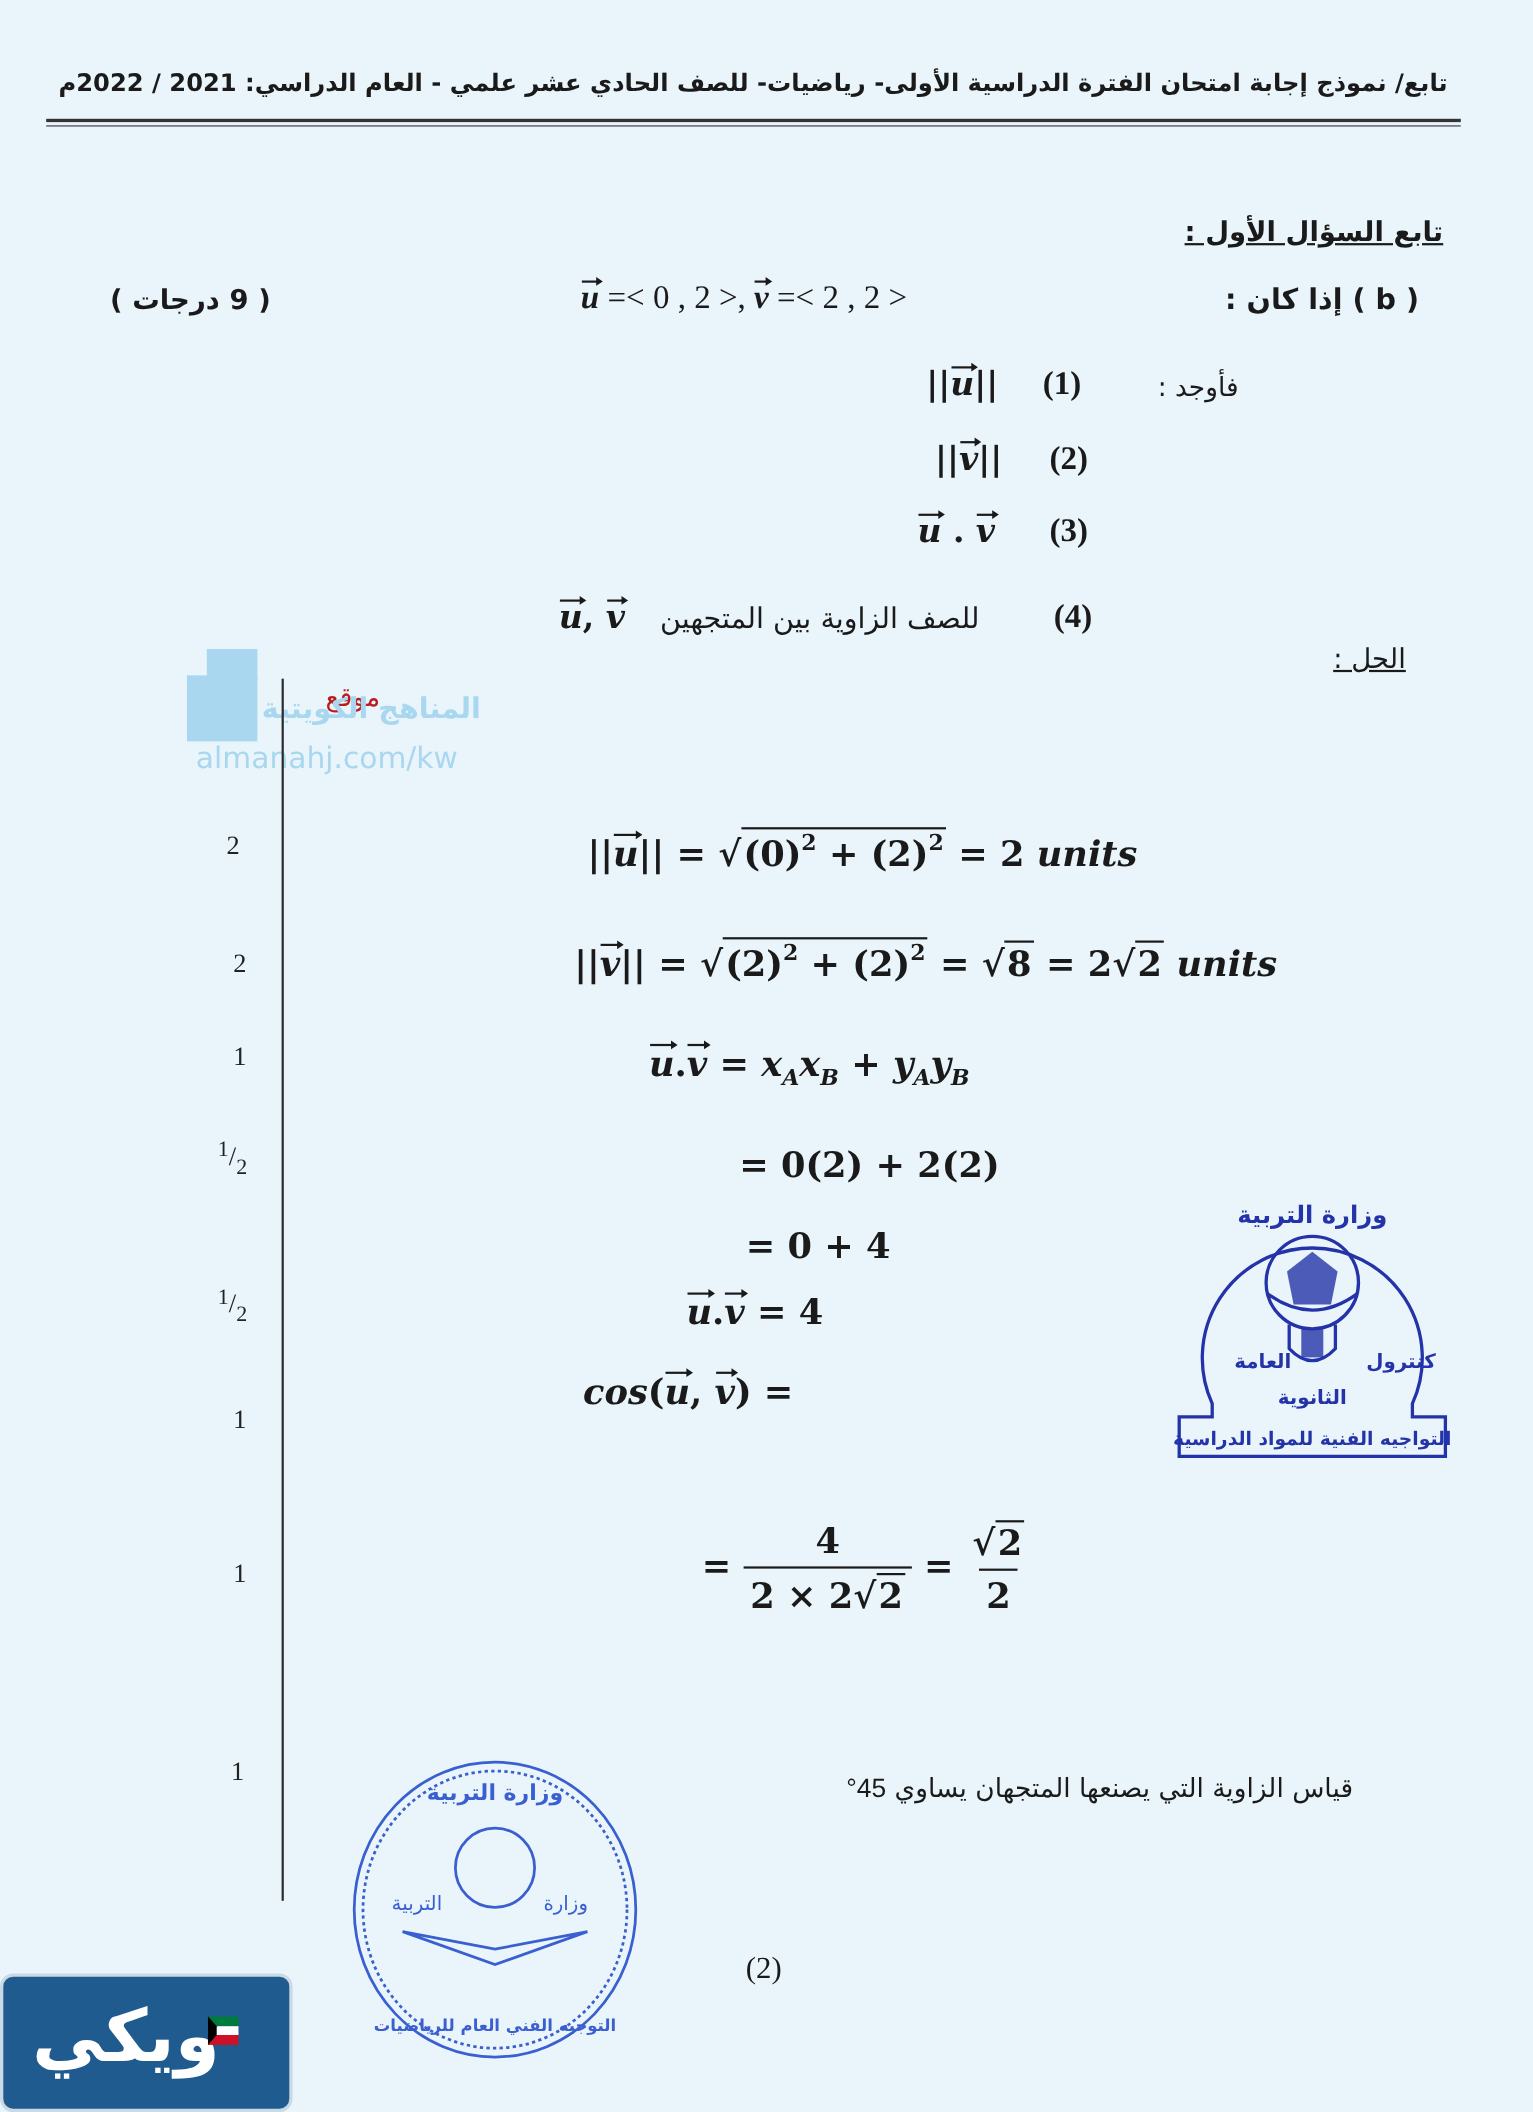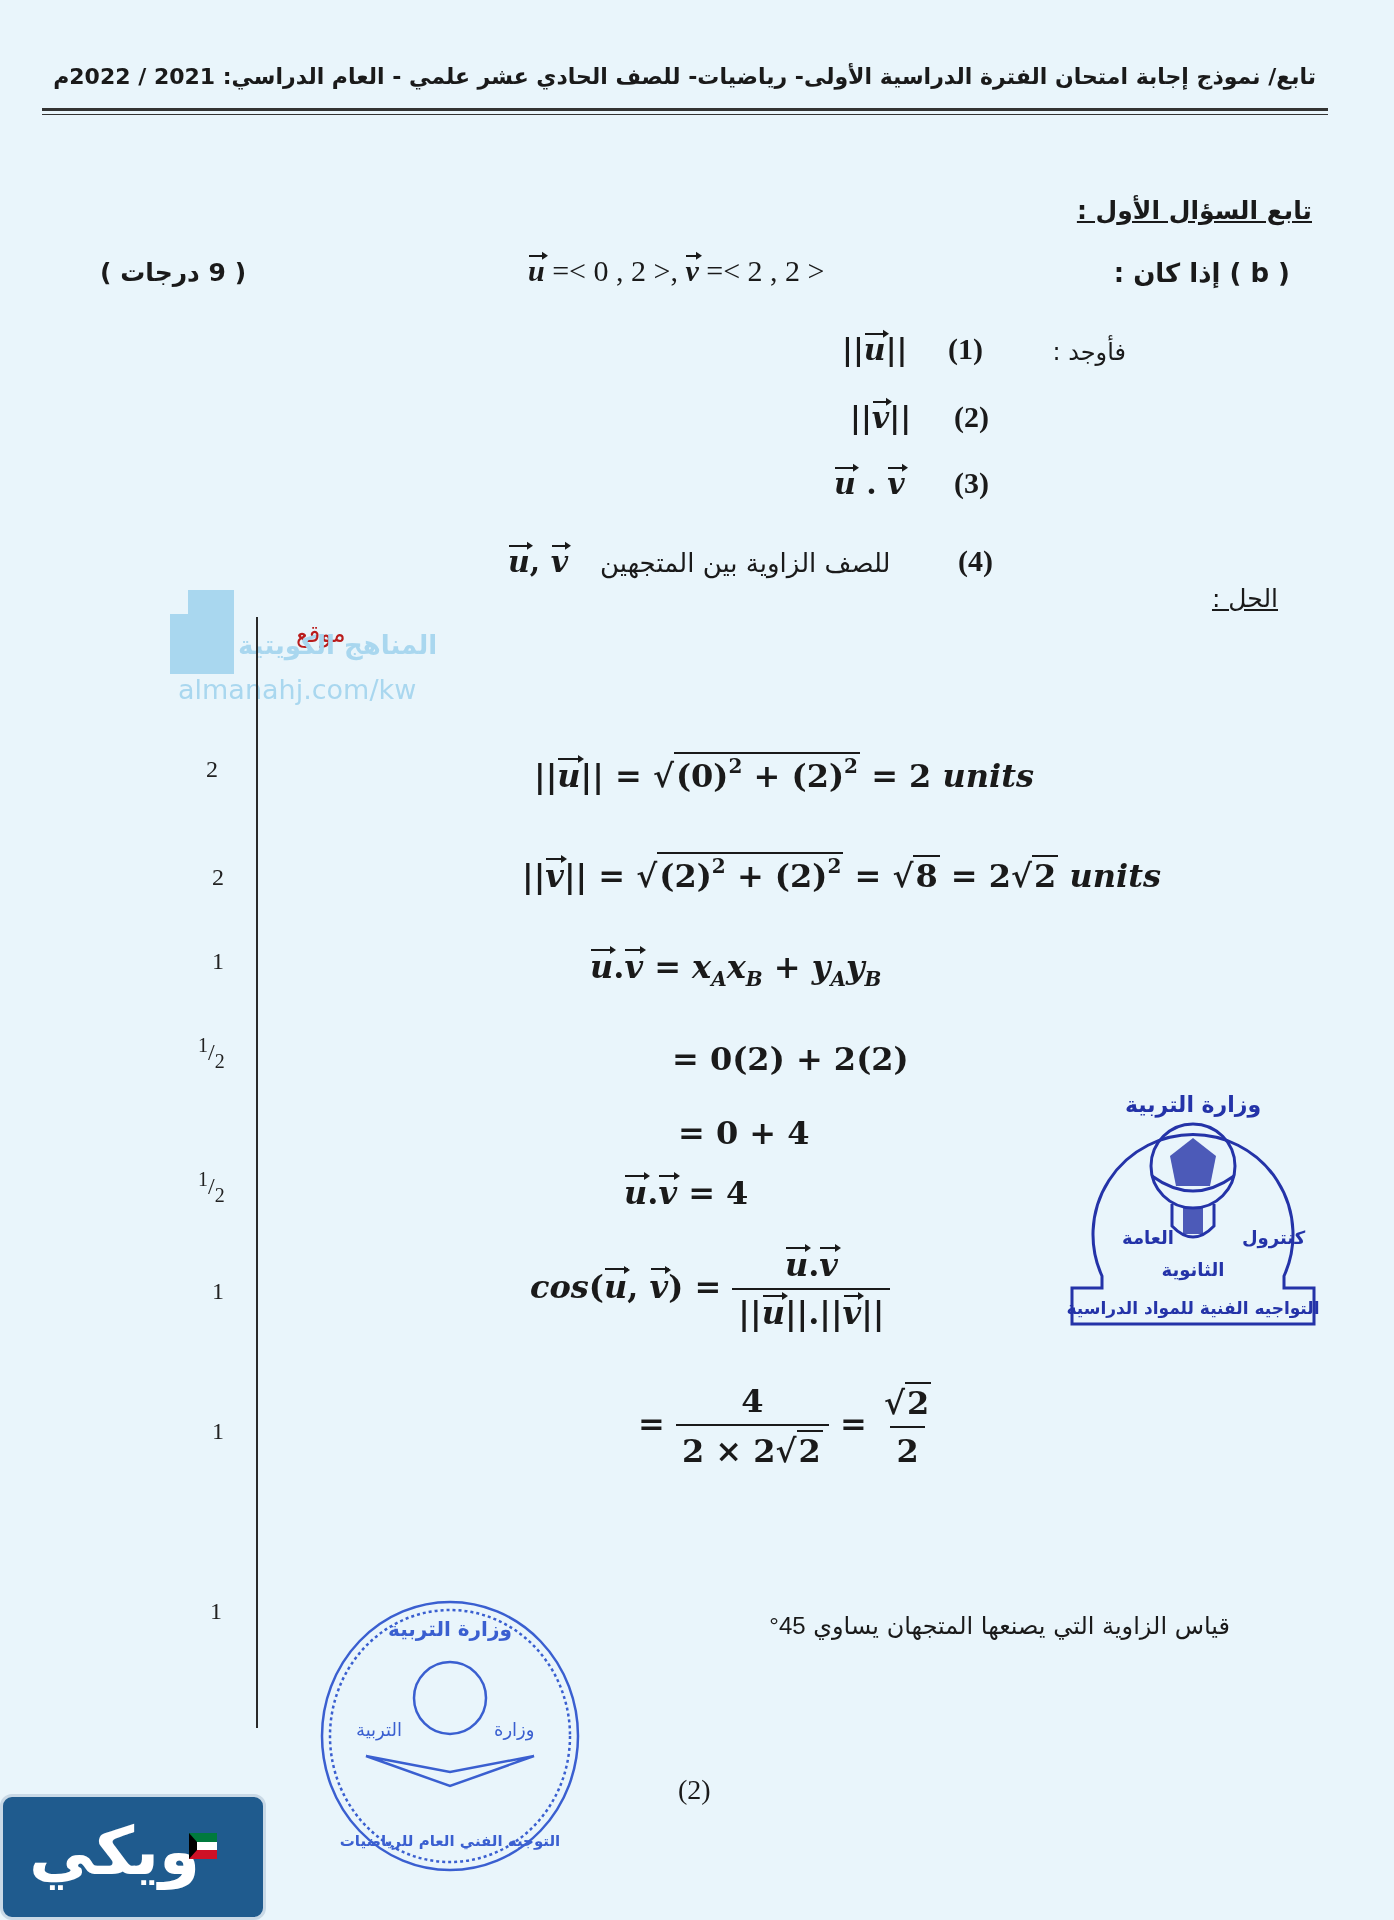--- a/index.html
+++ b/index.html
@@ -130,24 +130,20 @@
 <div class="abs math eq" style="top:1040px; left:672px;">= 0(2) + 2(2)</div>
 
 <div class="abs math eq" style="top:1114px; left:678px;">= 0 + 4</div>
 
 <div class="abs math eq" style="top:1174px; left:624px;">
   <span class="vec">u</span>.<span class="vec">v</span> = 4
 </div>
 
 <div class="abs math eq" style="top:1246px; left:530px;">
   <span class="it">cos</span>(<span class="vec">u</span>, <span class="vec">v</span>) =
-  <span class="fraction">
-    <span class="num"><span class="vec">u</span>.<span class="vec">v</span></span>
-    <span class="den">||<span class="vec">u</span>||.||<span class="vec">v</span>||</span>
-  </span>
 </div>
 
 <div class="abs math eq" style="top:1382px; left:638px;">
   =
   <span class="fraction">
     <span class="num">4</span>
     <span class="den">2 × 2√<span class="sqrt"><span class="rad">2</span></span></span>
   </span>
   =
   <span class="fraction">

